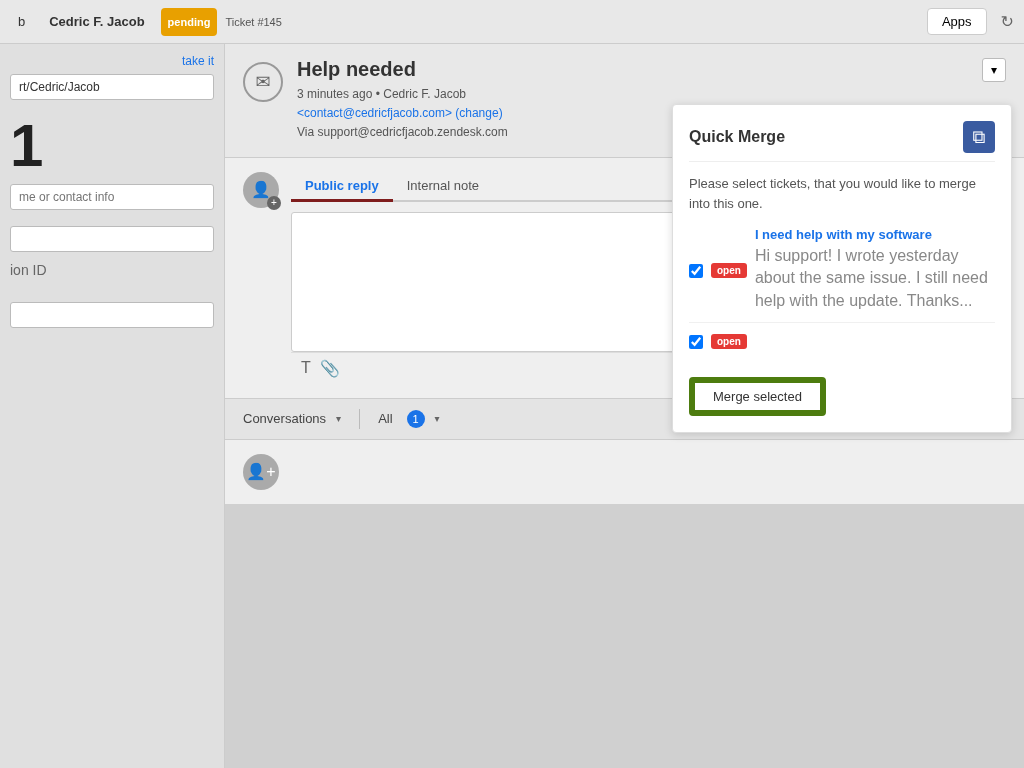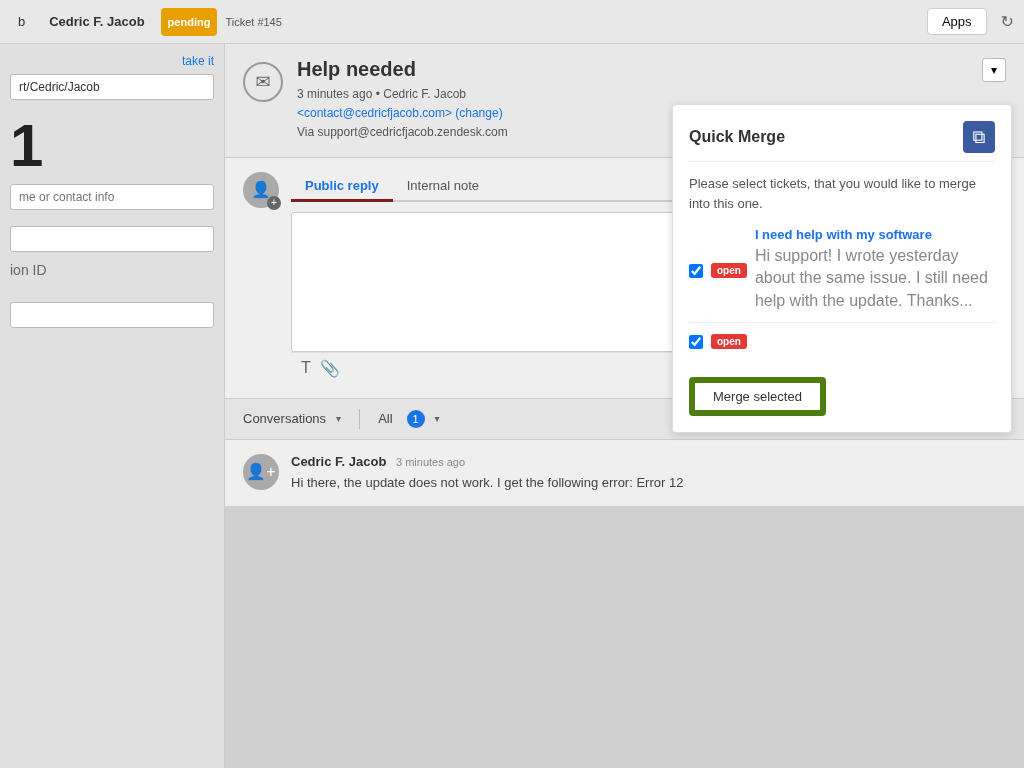--- a/index.html
+++ b/index.html
@@ -239,25 +239,20 @@
       <span class="conv-all">All</span>
       <span class="conv-badge">1</span>
       <span class="conv-chevron">▾</span>
     </div>
 
     <div class="conv-message">
       <div class="msg-avatar">
         👤
         <div class="plus-badge">+</div>
       </div>
-      <div class="msg-content">
-        <span class="msg-author">Cedric F. Jacob</span>
-        <span class="msg-time">3 minutes ago</span>
-        <div class="msg-text">Hi there, the update does not work. I get the following error: Error 12</div>
-      </div>
     </div>
 
     <div class="quick-merge-panel">
       <div class="qm-header">
         <span class="qm-title">Quick Merge</span>
         <div class="qm-icon">⧉</div>
       </div>
       <div class="qm-description">Please select tickets, that you would like to merge into this one.</div>
 
       

